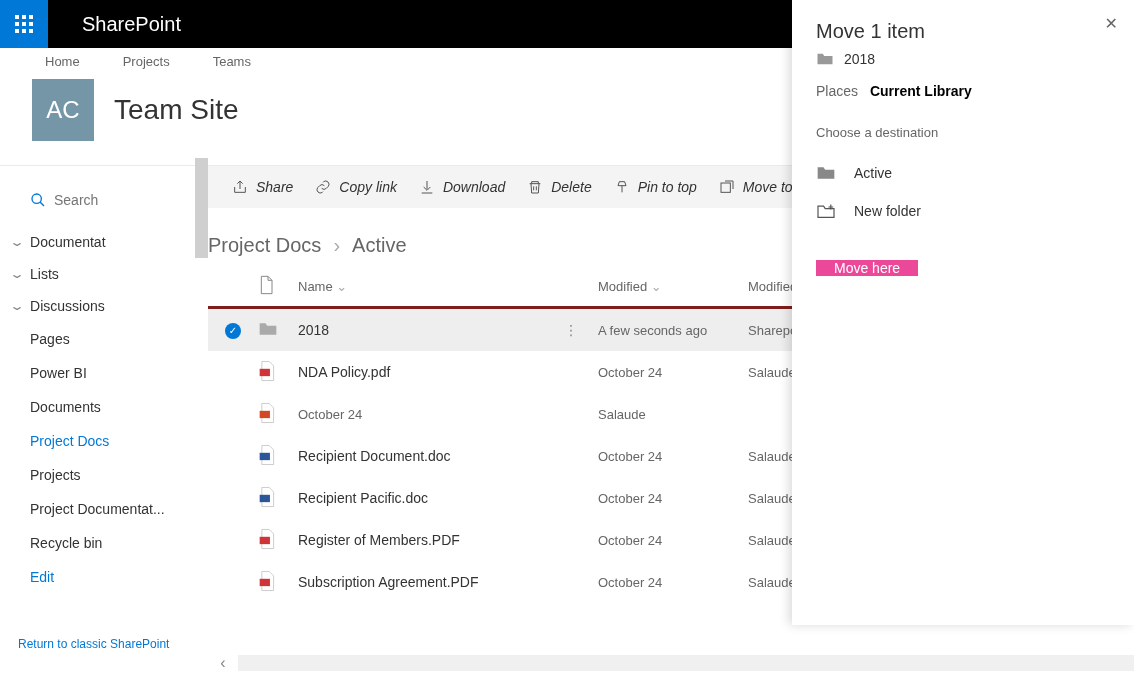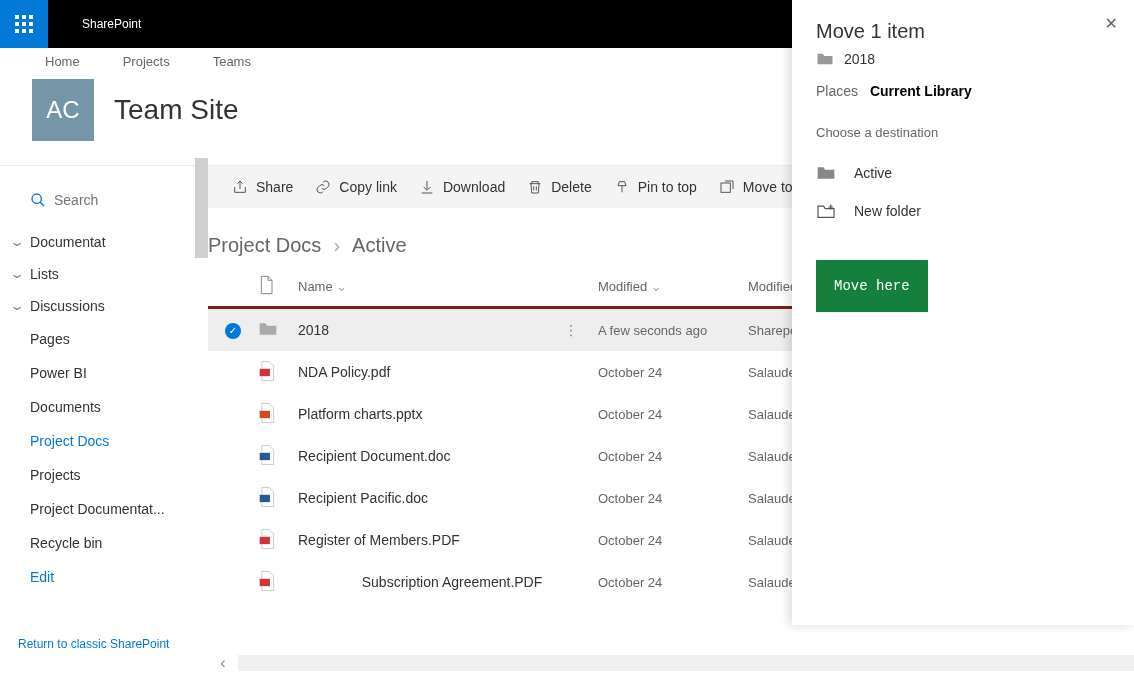--- a/index.html
+++ b/index.html
@@ -3,21 +3,21 @@
 <meta charset="utf-8">
 <style>
   * { box-sizing: border-box; margin:0; padding:0; font-family: "Segoe UI", sans-serif; }
   body { width:1134px; height:673px; background:#fff; color:#333; overflow:hidden; position:relative; }
 
   
   .topbar { height:48px; background:#000; display:flex; align-items:center; color:#fff; }
   .waffle { width:48px; height:48px; background:#0078d7; display:flex; align-items:center; justify-content:center; }
   .waffle-grid { display:grid; grid-template-columns:repeat(3,4px); grid-template-rows:repeat(3,4px); gap:3px; }
   .waffle-grid span { background:#fff; width:4px; height:4px; }
-  .brand { margin-left:34px; font-size:12px; font-weight:400;}
+  .brand { margin-left:34px; font-size:20px; font-weight:400;}
   .topbar-right { margin-left:auto; display:flex; align-items:center; gap:0; }
   .topbar-icon { width:48px; height:48px; display:flex; align-items:center; justify-content:center; cursor:pointer; }
   .avatar { width:30px; height:30px; border-radius:50%; background:#f0f0f0; margin:0 10px; display:flex; align-items:center; justify-content:center; }
 
   
   .subnav { display:flex; gap:30px; padding:6px 0 0 32px; background:#fff;}
   .subnav a { color:#666; font-size:13px; text-decoration:none; cursor:pointer;margin-left:13px;}
   .titlebar { display:flex; align-items:center; padding:10px 32px 24px 32px; }
   .logo-tile { width:62px; height:62px; background:#7596a6; color:#fff; display:flex; align-items:center; justify-content:center; font-size:24px; font-weight:300; }
   .site-title { margin-left:20px; font-size:28px; font-weight:300; color:#333; }
@@ -38,21 +38,21 @@
   .sidenav .kid { padding:9px 0 9px 30px; font-size:14px; color:#333; cursor:pointer;}
   .sidenav .kid.active { color:#0078d7;}
   .sidenav .edit { padding:9px 0 9px 30px; color:#0078d7; font-size:14px; cursor:pointer;}
   .return { position:absolute; bottom:22px; left:18px; color:#0078d7; font-size:12px; cursor:pointer;}
   .chev { margin-right:8px; color:#888; font-size:12px; transform:scaleX(1.6);}
 
   
   .vscroll { position:absolute; left:195px; top:158px; width:13px; height:100px; background:#cfcfcf;}
 
   
-  .cmdbar { height:42px; background:#f4f4f4; display:flex; align-items:center; padding-left:24px; gap:22px; color:#333; font-size:14px;}
+  .cmdbar { height:42px; background:#f4f4f4; display:flex; align-items:center; padding-left:24px; gap:22px; color:#333; font-size:14px;font-style:italic;}
   .cmd { display:flex; align-items:center; gap:8px; cursor:pointer;}
   .cmd svg, .cmd .ico { color:#555; }
 
   
   .crumb { padding:26px 0 10px 0; font-size:20px; font-weight:300; color:#666; display:flex; align-items:center; gap:12px;}
   .crumb .sep { color:#aaa;}
 
   
   .table { width:100%; }
   .thead, .trow { display:grid; grid-template-columns:50px 40px 300px 150px 180px; align-items:center; height:42px; font-size:14px;}
@@ -68,21 +68,21 @@
   
   .panel { position:absolute; right:0; top:0; width:342px; height:625px; background:#fff; box-shadow:-3px 0 10px rgba(0,0,0,0.15); padding:20px 24px;}
   .panel .close { position:absolute; top:14px; right:16px; font-size:16px; color:#666; cursor:pointer;}
   .panel-title { font-size:20px; font-weight:400; margin-bottom:8px;}
   .panel-sub { display:flex; align-items:center; gap:10px; color:#333; font-size:14px; margin-bottom:16px;}
   .folder-ico { color:#888;}
   .breadcrumb2 { font-size:14px; color:#666; margin-bottom:26px;}
   .breadcrumb2 .cur { color:#000; font-weight:600; margin-left:8px;}
   .dest-label { font-size:13px; color:#666; margin-bottom:14px;}
   .dest-item { display:flex; align-items:center; gap:18px; height:38px; font-size:14px; cursor:pointer;}
-  .movebtn { margin-top:30px; background:#15803d; color:#fff; border:none; padding:18px 18px; font-size:14px; cursor:pointer;font-family:Liberation Mono, monospace;}
+  .movebtn { margin-top:30px; background:#ec4899; color:#fff; border:none; padding:0 18px; font-size:14px; cursor:pointer;}
 </style>
 </head>
 <body>
 
 <div class="topbar">
   <div class="waffle">
     <div class="waffle-grid">
         <span></span>
         <span></span>
         <span></span>
@@ -261,23 +261,20 @@
             </div>
             <div class="dim">October 24</div>
             <div class="dim">Salaude</div>
           </div>
           <div class="trow">
             <div style="text-align:center"></div>
             <div><svg width="18" height="22" viewBox="0 0 24 30">
                 <path d="M5 2h10l6 6v20H5z" fill="#fff" stroke="#bbb"></path>
                 <rect x="2" y="12" width="14" height="10" fill="#d24726"></rect>
               </svg></div>
-            <div style="display:flex;align-items:center;justify-content:space-between;padding-right:20px;">
-              <span>Platform charts.pptx</span>
-            </div>
             <div class="dim">October 24</div>
             <div class="dim">Salaude</div>
           </div>
           <div class="trow">
             <div style="text-align:center"></div>
             <div><svg width="18" height="22" viewBox="0 0 24 30">
                 <path d="M5 2h10l6 6v20H5z" fill="#fff" stroke="#bbb"></path>
                 <rect x="2" y="12" width="14" height="10" fill="#2b579a"></rect>
               </svg></div>
             <div style="display:flex;align-items:center;justify-content:space-between;padding-right:8px;">
@@ -309,21 +306,21 @@
             </div>
             <div class="dim">October 24</div>
             <div class="dim">Salaude</div>
           </div>
           <div class="trow">
             <div style="text-align:center"></div>
             <div><svg width="18" height="22" viewBox="0 0 24 30">
                 <path d="M5 2h10l6 6v20H5z" fill="#fff" stroke="#bbb"></path>
                 <rect x="2" y="12" width="14" height="10" fill="#d13438"></rect>
               </svg></div>
-            <div style="display:flex;align-items:center;justify-content:center;padding-right:20px;margin-left:28px;">
+            <div style="display:flex;align-items:center;justify-content:flex-start;padding-right:20px;">
               <span>Subscription Agreement.PDF</span>
             </div>
             <div class="dim">October 24</div>
             <div class="dim">Salaude</div>
           </div>
         </div>
     </div>
 
     <div class="hscroll-area">
       <div class="harrow">‹</div>

